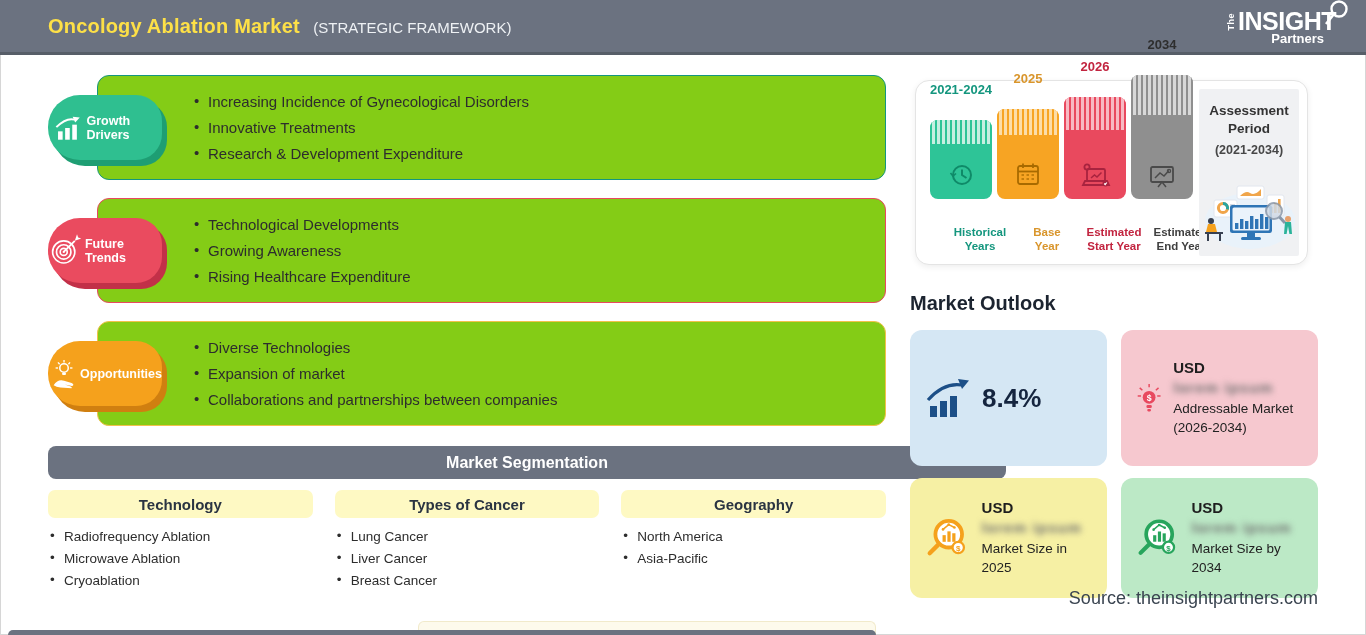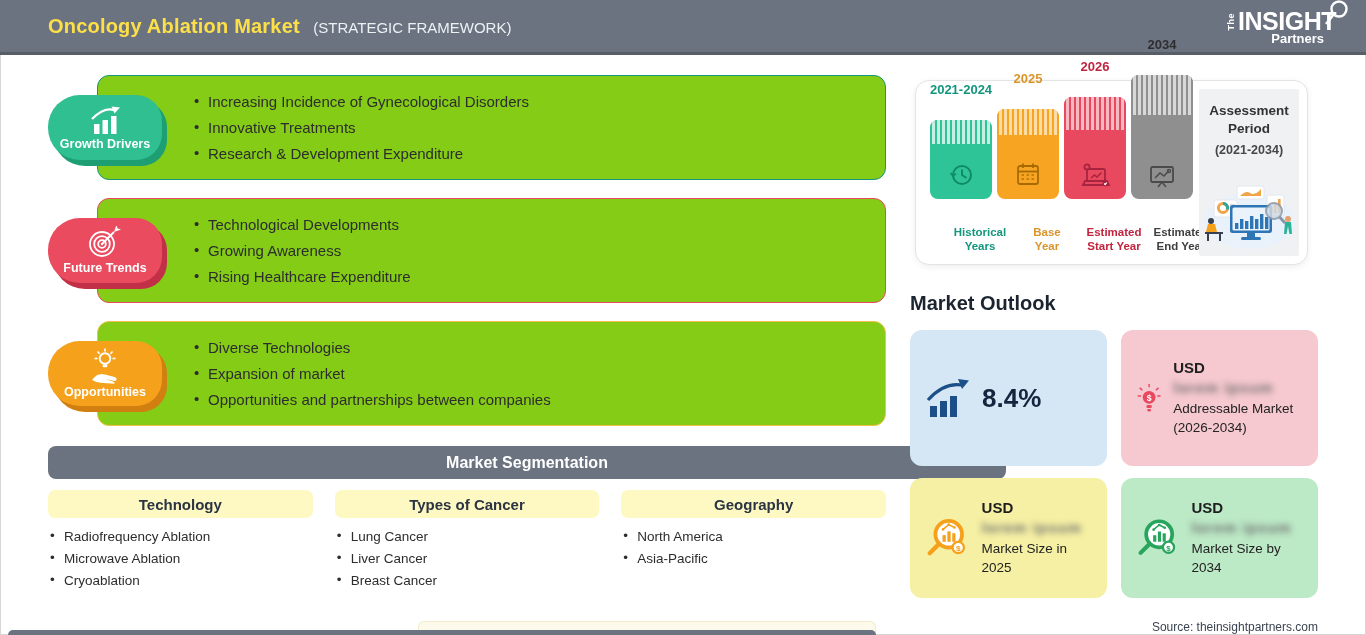--- a/index.html
+++ b/index.html
@@ -25,21 +25,21 @@
   
   .driver { position:absolute; left:48px; width:838px; height:105px; }
   .d1 { top:75px; } .d2 { top:198px; } .d3 { top:321px; }
   .box { position:absolute; left:49px; top:0; right:0; bottom:0; background:#84cc16;
          border:1.6px solid; border-radius:12px; display:flex; flex-direction:column;
          justify-content:center; gap:9px; padding-left:96px; }
   .box ul { list-style:none; display:flex; flex-direction:column; gap:9px; }
   .box li, .seg-col li { font-size:15px; color:#2d2d2d; position:relative; padding-left:14px; }
   .box li::before, .seg-col li::before { content:"•"; position:absolute; left:0; top:-1px; color:#2d2d2d; }
   .badge { position:absolute; left:0; top:20px; width:114px; height:65px; z-index:2; color:#fff;
-           border-radius:32px 26px 26px 32px; display:flex; flex-direction:column;
+           border-radius:32px 26px 26px 32px; display:flex; 
            align-items:center; justify-content:center; }
   .blabel { font-size:12.5px; font-weight:bold; margin-top:1px; }
   .drv-g .box { border-color:#14967e; }
   .drv-g .badge { background:#2fbf90; box-shadow:5px 6px 0 #1e9e73; }
   .drv-r .box { border-color:#e8495f; }
   .drv-r .badge { background:#ea4b5f; box-shadow:5px 6px 0 #c23048; }
   .drv-o .box { border-color:#f2c14b; }
   .drv-o .badge { background:#f5a11c; box-shadow:5px 6px 0 #d07f10; }
 
   
@@ -93,21 +93,21 @@
   .card3 { background:#f6f0a4; height:120px; }
   .card4 { background:#bce9c6; height:120px; }
   .big-val { font-size:26px; font-weight:800; color:#15253f; }
   .big-sub { font-size:14px; color:#333; margin-top:3px; }
   .usd { font-size:15px; font-weight:bold; color:#1e1e1e; }
   .blur { filter:blur(3px); color:#6f6f6f; font-weight:bold; font-size:15px; letter-spacing:1px;
           margin:3px 0 4px; }
   .c-label { font-size:13.5px; color:#222; line-height:1.35; }
   .card .stack { display:flex; flex-direction:column; }
 
-  .source { position:absolute; right:48px; top:620px; font-size:12px; color:#3a4450; }
+  .source { position:absolute; right:48px; top:588px; font-size:18px; color:#3a4450; }
 
   
   .cream { position:absolute; left:418px; top:621px; width:458px; height:14px; background:#fdfaec;
            border:1px solid #f1eacb; border-bottom:none; border-radius:6px 6px 0 0; }
   .bbar { position:absolute; left:8px; top:630px; width:868px; height:6px; background:#6b7280;
           border-radius:5px 5px 0 0; }
 </style>
 </head>
 <body>
 
@@ -170,21 +170,21 @@
       </svg>
       <div class="blabel">Future Trends</div>
     </div>
   </section>
 
   <section class="driver d3 drv-o">
     <div class="box">
       <ul>
         <li>Diverse Technologies</li>
         <li>Expansion of market</li>
-        <li>Opportunities and partnerships between companies</li>
+        <li>Collaborations and partnerships between companies</li>
       </ul>
     </div>
     <div class="badge">
       <svg width="40" height="36" viewBox="0 0 40 36">
         <g stroke="#fff" stroke-width="1.7">
           <line x1="20" y1="0.5" x2="20" y2="3.5"></line>
           <line x1="12.5" y1="3.5" x2="14.5" y2="5.8"></line>
           <line x1="27.5" y1="3.5" x2="25.5" y2="5.8"></line>
           <line x1="9.5" y1="10.5" x2="12.5" y2="10.5"></line>
           <line x1="27.5" y1="10.5" x2="30.5" y2="10.5"></line>

